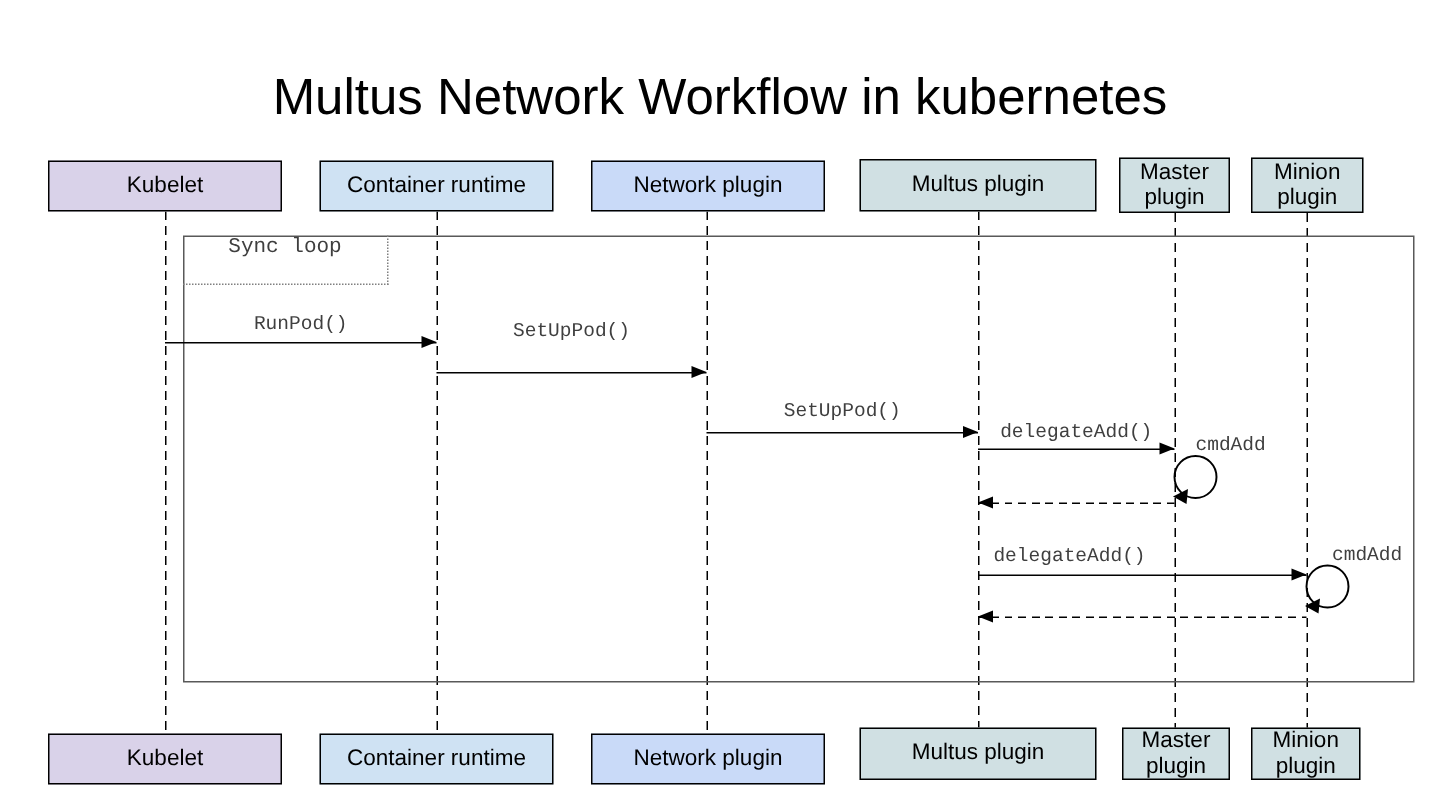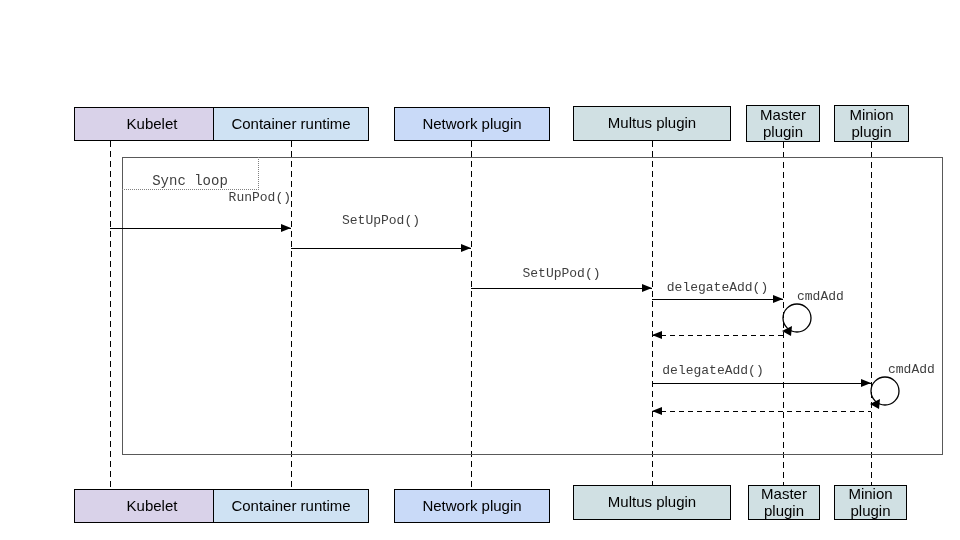--- a/index.html
+++ b/index.html
@@ -9,36 +9,36 @@
   }
   .title{
     position:absolute;left:0;right:0;top:46px;text-align:center;
     font-size:34px;font-weight:400;letter-spacing:0;color:#000;
   }
   .actor{
     position:absolute;box-sizing:border-box;border:1px solid #000;
     display:flex;align-items:center;justify-content:center;text-align:center;
     font-size:15px;line-height:1.12;color:#000;
   }
-  .fill-kubelet{background:var(--kubelet_fill,#d9d2e9);margin-left:42px;}
+  .fill-kubelet{background:var(--kubelet_fill,#d9d2e9);}
   .fill-runtime{background:var(--container_runtime_fill,#cfe2f3);}
   .fill-network{background:var(--network_plugin_fill,#c9daf8);justify-content:center;}
   .fill-cni{background:var(--cni_plugin_fill,#d0e0e3);justify-content:center;}
   .lifeline{
     position:absolute;width:1px;
     background:repeating-linear-gradient(to bottom,#000 0 6px,transparent 6px 10px);
   }
   .frame{
     position:absolute;left:122px;top:157px;width:821px;height:298px;
     box-sizing:border-box;border:1px solid var(--frame_border,#595959);
   }
   .syncloop{
     position:absolute;left:122px;top:157px;width:137px;height:33px;
     box-sizing:border-box;border-right:1px dotted #808080;border-bottom:1px dotted #808080;
-    display:flex;align-items:flex-end;justify-content:center;
+    display:flex;align-items:flex-start;justify-content:center;
     font-family:"Liberation Mono","DejaVu Sans Mono",monospace;font-size:14px;color:#3f3f3f;
   }
   .msg-label{
     position:absolute;font-family:"Liberation Mono","DejaVu Sans Mono",monospace;
     font-size:13px;color:#3f3f3f;text-align:center;white-space:nowrap;
   }
   .msg-line{position:absolute;height:1px;background:#000;}
   .msg-line-dashed{
     position:absolute;height:1px;
     background:repeating-linear-gradient(to right,#000 0 5px,transparent 5px 9px);
@@ -51,20 +51,21 @@
     position:absolute;width:0;height:0;
     border-right:10px solid #000;border-top:4px solid transparent;border-bottom:4px solid transparent;
   }
   .selfloop{position:absolute;}
 </style>
 </head>
 <body>
 
 <div id="stage">
 
+  <div class="title">Multus Network Workflow in kubernetes</div>
 
   <div class="lifeline" style="left:110px;top:141px;height:348px;"></div>
   <div class="lifeline" style="left:291px;top:141px;height:348px;"></div>
   <div class="lifeline" style="left:471px;top:141px;height:348px;"></div>
   <div class="lifeline" style="left:652px;top:141px;height:344px;"></div>
   <div class="lifeline" style="left:783px;top:142px;height:344px;"></div>
   <div class="lifeline" style="left:871px;top:142px;height:344px;"></div>
 
   <div class="frame"></div>
   <div class="syncloop">
@@ -83,21 +84,21 @@
   <div class="actor fill-cni" style="left:573px;top:106px;width:158px;height:35px;">
     <span>Multus plugin</span>
   </div>
   <div class="actor fill-cni" style="left:746px;top:105px;width:74px;height:37px;">
     <span>Master plugin</span>
   </div>
   <div class="actor fill-cni" style="left:834px;top:105px;width:75px;height:37px;">
     <span>Minion plugin</span>
   </div>
 
-  <div class="msg-label" style="left:110px;top:190px;width:181px;text-align:right;">RunPod()</div>
+  <div class="msg-label" style="left:110px;top:208px;width:181px;">RunPod()</div>
   <div class="msg-line" style="left:110px;top:228px;width:181px;"></div>
   <div class="head-right" style="left:281px;top:224px;"></div>
 
   <div class="msg-label" style="left:291px;top:213px;width:180px;">SetUpPod()</div>
   <div class="msg-line" style="left:291px;top:248px;width:180px;"></div>
   <div class="head-right" style="left:461px;top:244px;"></div>
 
   <div class="msg-label" style="left:471px;top:266px;width:181px;">SetUpPod()</div>
   <div class="msg-line" style="left:471px;top:288px;width:181px;"></div>
   <div class="head-right" style="left:642px;top:284px;"></div>

